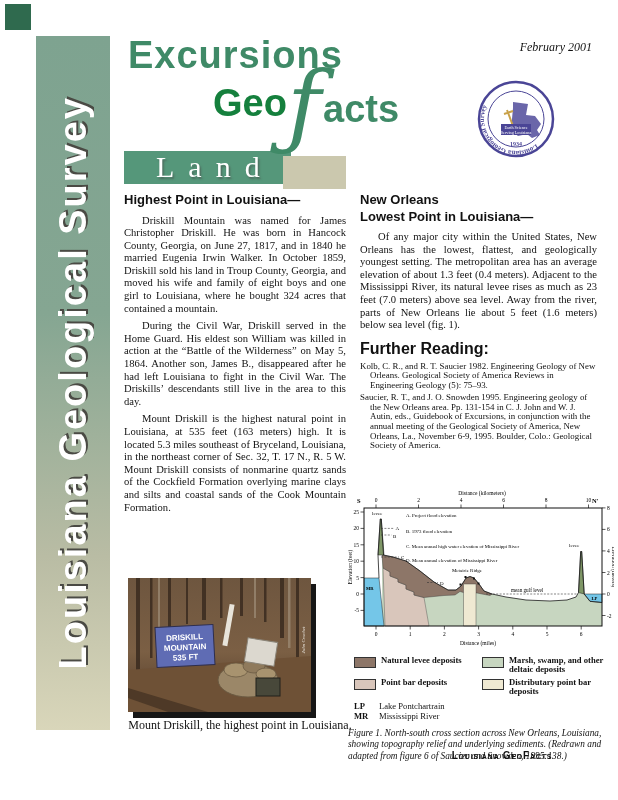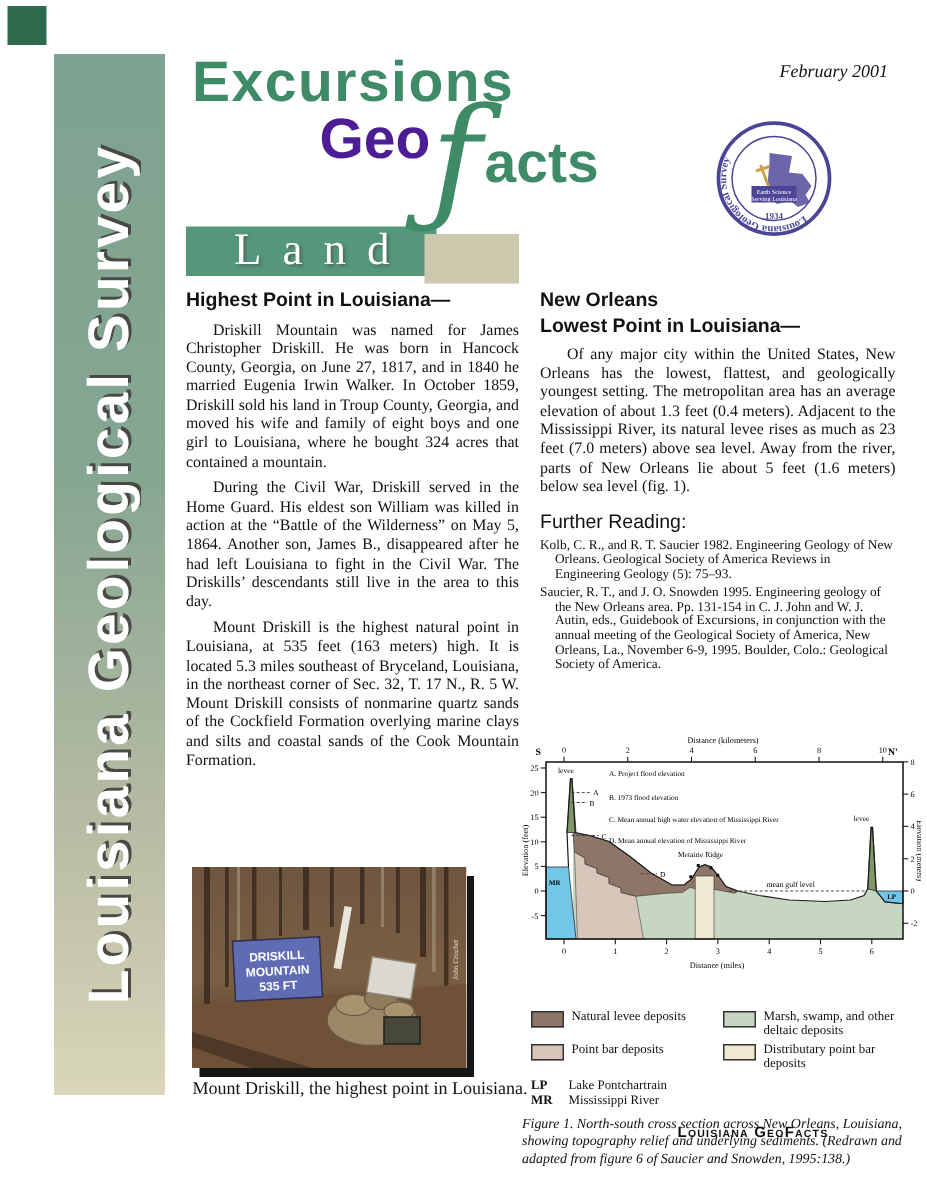--- a/index.html
+++ b/index.html
@@ -9,46 +9,46 @@
   
   #corner-square{left:5px;top:4px;width:26px;height:26px;background:#2f6a4e;}
   #sidebar{left:36px;top:36px;width:74px;height:694px;
            background:linear-gradient(180deg,#7ea390 0%,#85a692 40%,#b9bca4 75%,#d9d6ba 100%);
            display:flex;align-items:center;justify-content:center;}
   #sidebar-text{writing-mode:vertical-rl;transform:rotate(180deg);
                 font-family:"Liberation Sans",sans-serif;font-weight:bold;font-size:38px;
                 color:#fff;letter-spacing:2px;text-shadow:2px 2px 0 #4a4a44;white-space:nowrap;}
   #title-louisiana{left:128px;top:34px;font-family:"Liberation Sans",sans-serif;
                    font-weight:bold;font-size:38px;color:#3f8a67;letter-spacing:1px;}
-  #title-geo{left:213px;top:72px;font-family:"Liberation Sans",sans-serif;
-             font-weight:bold;font-size:38px;color:#4c1d95;}
+  #title-geo{left:213px;top:82px;font-family:"Liberation Sans",sans-serif;
+             font-weight:bold;font-size:38px;color:#15803d;}
   #title-f{left:287px;top:66px;font-family:"DejaVu Serif",serif;font-style:italic;
            font-size:92px;line-height:80px;color:#3f8a67;z-index:5;}
   #title-acts{left:323px;top:88px;font-family:"Liberation Sans",sans-serif;
               font-weight:bold;font-size:38px;color:#3f8a67;}
   #issue-block{left:380px;top:40px;width:212px;text-align:right;font-style:italic;
                font-size:12px;line-height:15px;}
   #land-green{left:124px;top:151px;width:167px;height:33px;background:#55977a;}
   #land-tan{left:283px;top:156px;width:63px;height:33px;background:#cbc8ae;}
   #land-text{left:156px;top:150px;font-family:"Liberation Serif",serif;font-size:30px;
              color:#fff;letter-spacing:14px;text-shadow:1.5px 1.5px 2px rgba(70,70,70,.55);z-index:4;}
   
   .col-head{font-family:"Liberation Sans",sans-serif;font-weight:bold;font-size:13px;
             line-height:16.5px;}
   .body-p{font-size:10.6px;line-height:12.6px;text-align:justify;text-indent:18px;
           margin:0 0 5px 0;}
   #left-col{left:124px;top:192px;width:222px;}
   #right-col{left:360px;top:192px;width:237px;}
-  .fr-head{font-family:"Liberation Sans",sans-serif;font-weight:normal;font-size:13px;
+  .fr-head{font-family:"Liberation Sans",sans-serif;font-weight:bold;font-size:16px;
            margin:8px 0 4px 0;}
   .ref{font-size:8.9px;line-height:9.7px;padding-left:10px;text-indent:-10px;margin:0 0 2px 0;}
   
   #figure-block{left:348px;top:488px;width:266px;}
   #figure-block svg text{font-family:"Liberation Serif",serif;}
-  .legend-grid{display:grid;grid-template-columns:128px 130px;row-gap:3px;margin:20px 0 0 6px;}
+  .legend-grid{display:grid;grid-template-columns:128px 130px;row-gap:3px;margin:4px 0 0 6px;font-weight:bold;}
   .legend-item{display:flex;align-items:flex-start;font-size:8.6px;line-height:9.4px;}
   .swatch{width:20px;height:9px;border:1px solid #333;margin-right:5px;flex:0 0 auto;margin-top:1px;}
   .abbr-row{display:flex;font-size:8.6px;line-height:10px;margin-left:6px;}
   .abbr-key{width:25px;font-weight:bold;}
   #figure-caption{font-style:italic;font-size:9.3px;line-height:11.8px;margin-top:7px;width:260px;}
   
   #photo{left:128px;top:578px;width:183px;height:134px;box-shadow:5px 6px 0 #161616;}
   #photo-caption{left:125px;top:718px;font-size:12px;width:230px;text-align:center;}
   
   #footer{left:382px;top:750px;width:240px;text-align:center;

